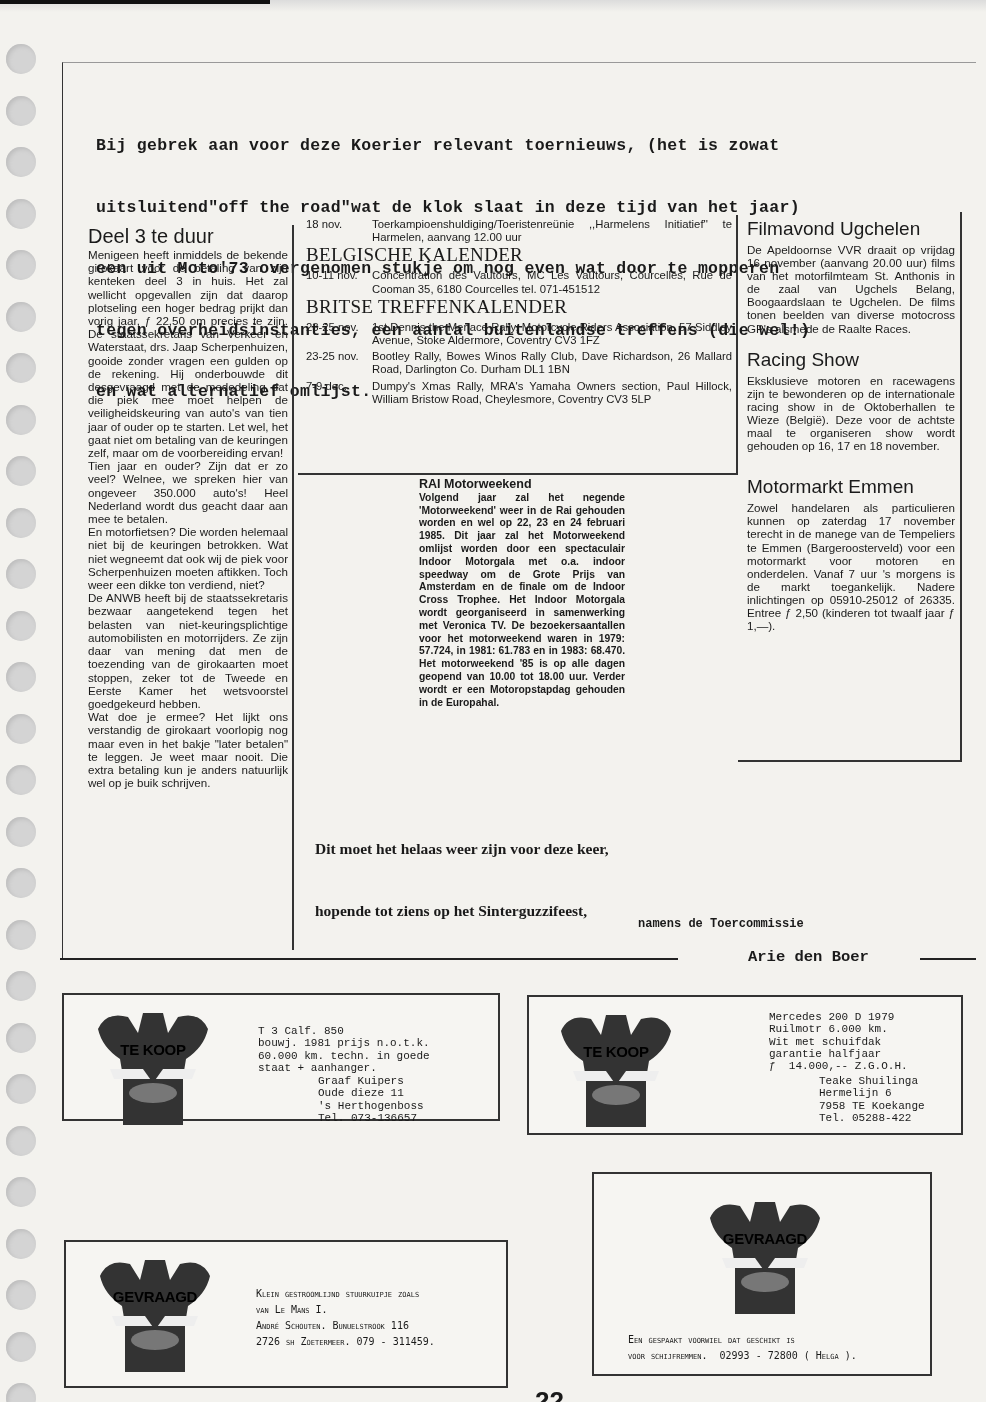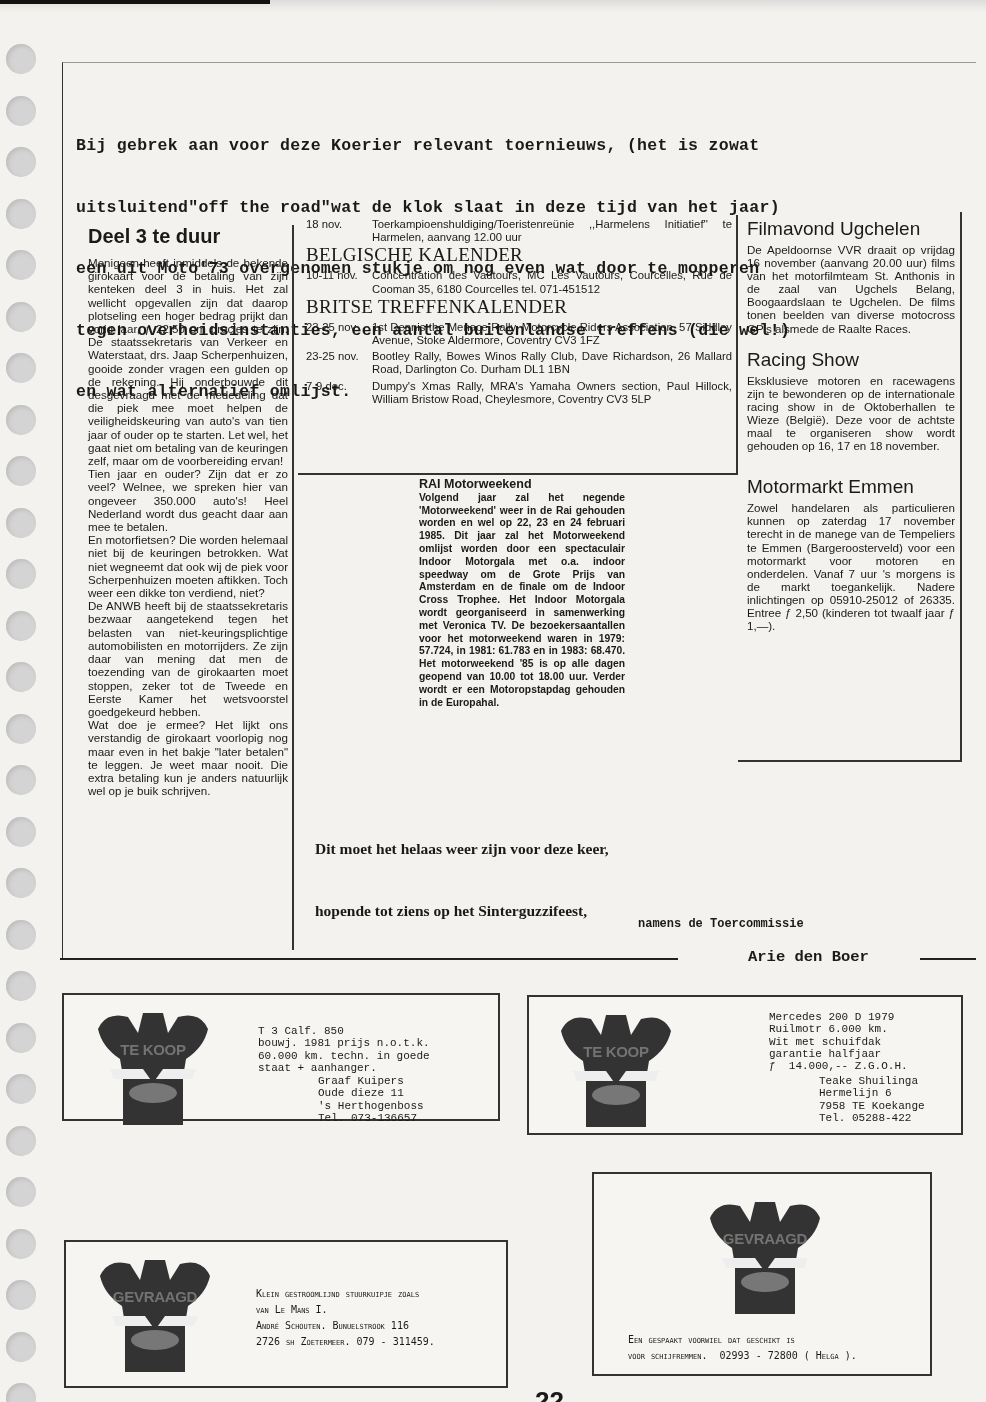--- a/index.html
+++ b/index.html
@@ -2,44 +2,44 @@
 <html><head>
 <meta charset="utf-8">
 <style>
   html,body{margin:0;padding:0;}
   body{width:986px;height:1402px;background:#f3f2ee;position:relative;overflow:hidden;font-family:"Liberation Sans",sans-serif;color:#1a1a1a;}
   .topbar{position:absolute;left:0;top:0;width:986px;height:12px;background:linear-gradient(#dcdcdc,#f3f2ee);}
   .topbar .dark{position:absolute;left:0;top:0;width:270px;height:4px;background:#111;}
   .hole{position:absolute;left:6px;width:30px;height:30px;border-radius:50%;background:#d4d4d4;box-shadow:inset 2px 2px 4px #bdbdbd;}
   .frame{position:absolute;left:62px;top:62px;width:913px;height:895px;border-top:1px solid #999;border-left:1px solid #333;}
   .tw{font-family:"Liberation Mono",monospace;font-weight:bold;}
-  .intro{position:absolute;left:76px;top:95px;width:880px;font-size:16.5px;line-height:20.5px;letter-spacing:0.3px;white-space:pre;}
+  .intro{position:absolute;left:96px;top:95px;width:880px;font-size:16.5px;line-height:20.5px;letter-spacing:0.3px;white-space:pre;}
   .col-left{position:absolute;left:82px;top:225px;width:210px;border-right:2px solid #333;height:725px;}
-  .col-left h2{font-weight:bold;font-size:20px;margin:0 0 8px 6px;}
+  .col-left h2{font-weight:normal;font-size:20px;margin:0 0 0 6px;}
   .col-left p{font-size:11.6px;line-height:13.2px;margin:0 0 0 6px;text-align:justify;width:200px;}
   .cal{position:absolute;left:298px;top:215px;width:438px;height:258px;border-right:2px solid #333;border-bottom:2px solid #333;}
   .cal .row{display:flex;font-size:11.3px;line-height:13.2px;margin:3px 0 0 8px;}
   .cal .date{width:66px;flex:none;}
   .cal .desc{width:360px;text-align:justify;}
   .cal h3{font-family:"Liberation Serif",serif;font-weight:normal;font-size:19px;margin:0 0 2px 8px;letter-spacing:0.3px;}
   .rai{position:absolute;left:415px;top:478px;width:210px;font-size:10.3px;line-height:12.8px;font-weight:bold;}
   .rai h4{font-size:12.5px;margin:0 0 1px 4px;}
   .rai p{margin:0 0 0 4px;text-align:justify;}
   .col-right{position:absolute;left:738px;top:212px;width:222px;height:548px;border-right:2px solid #333;border-bottom:2px solid #333;}
   .col-right .item{margin:0 0 0 9px;width:208px;}
   .col-right h2{font-weight:normal;font-size:19px;margin:6px 0 3px 0;}
   .col-right p{font-size:11.6px;line-height:13.1px;margin:0;text-align:justify;}
   .closing{position:absolute;left:315px;top:798px;font-size:15.5px;line-height:20.5px;white-space:pre;font-family:Liberation Serif, serif;}
   .sign1{position:absolute;left:638px;top:917px;font-size:12px;}
   .sign2{position:absolute;left:60px;top:948px;width:916px;height:20px;}
   .sign2 .line{position:absolute;top:10px;height:2px;background:#222;}
   .sign2 .name{position:absolute;left:688px;top:0;font-size:15.5px;}
   .ad{position:absolute;border:2px solid #333;background:#f6f5f2;}
   .logo{position:absolute;width:130px;height:118px;}
-  .logo .lbl{position:absolute;left:0;width:130px;top:34px;text-align:center;color:#737373;font-weight:bold;font-size:15px;letter-spacing:-0.3px;}
+  .logo .lbl{position:absolute;left:0;width:130px;top:34px;text-align:center;color:#000000;font-weight:bold;font-size:15px;letter-spacing:-0.3px;}
   .adtext{position:absolute;font-family:"Liberation Mono",monospace;font-size:11px;line-height:12.3px;white-space:pre;}
   .smallcaps{position:absolute;font-family:"DejaVu Sans Mono",monospace;font-size:10px;line-height:16px;white-space:pre;font-variant:small-caps;}
   .pagenum{position:absolute;left:535px;top:1386px;font-size:26px;font-weight:bold;}
 </style>
 </head>
 <body>
 
 <div class="topbar">
     <div class="dark"></div>
   </div>

